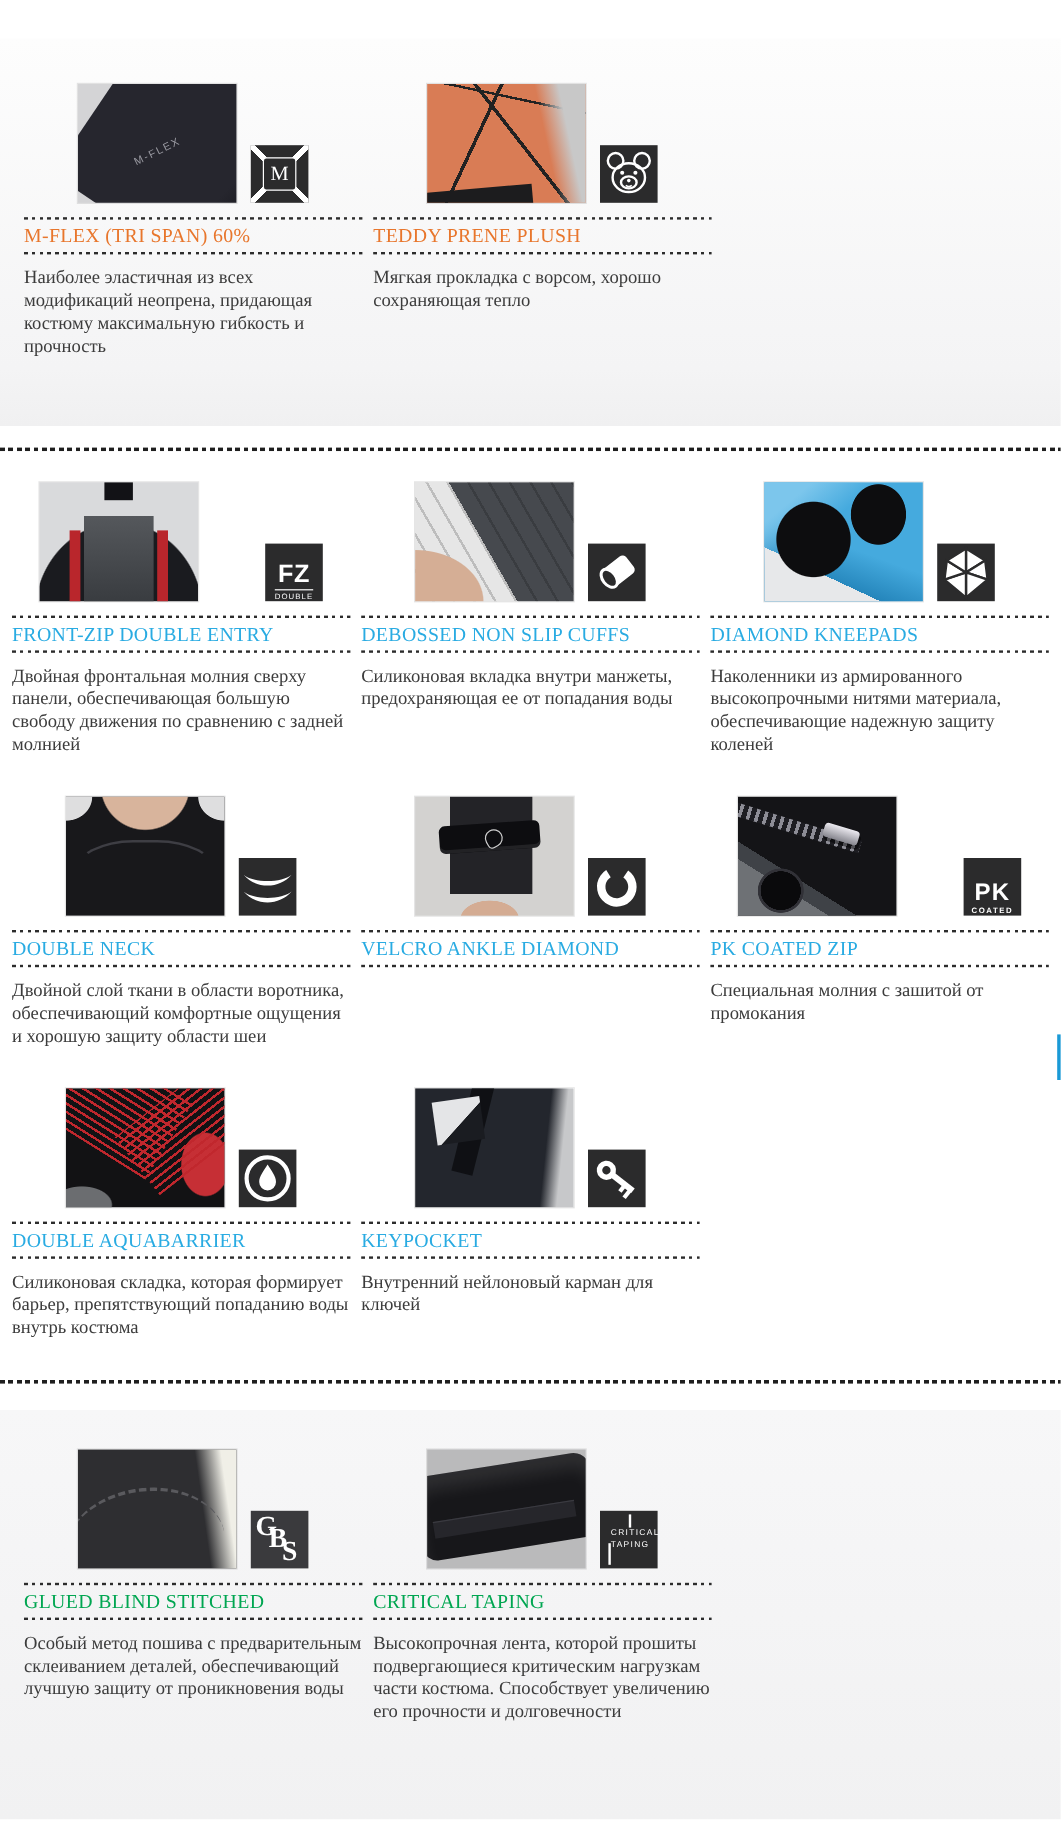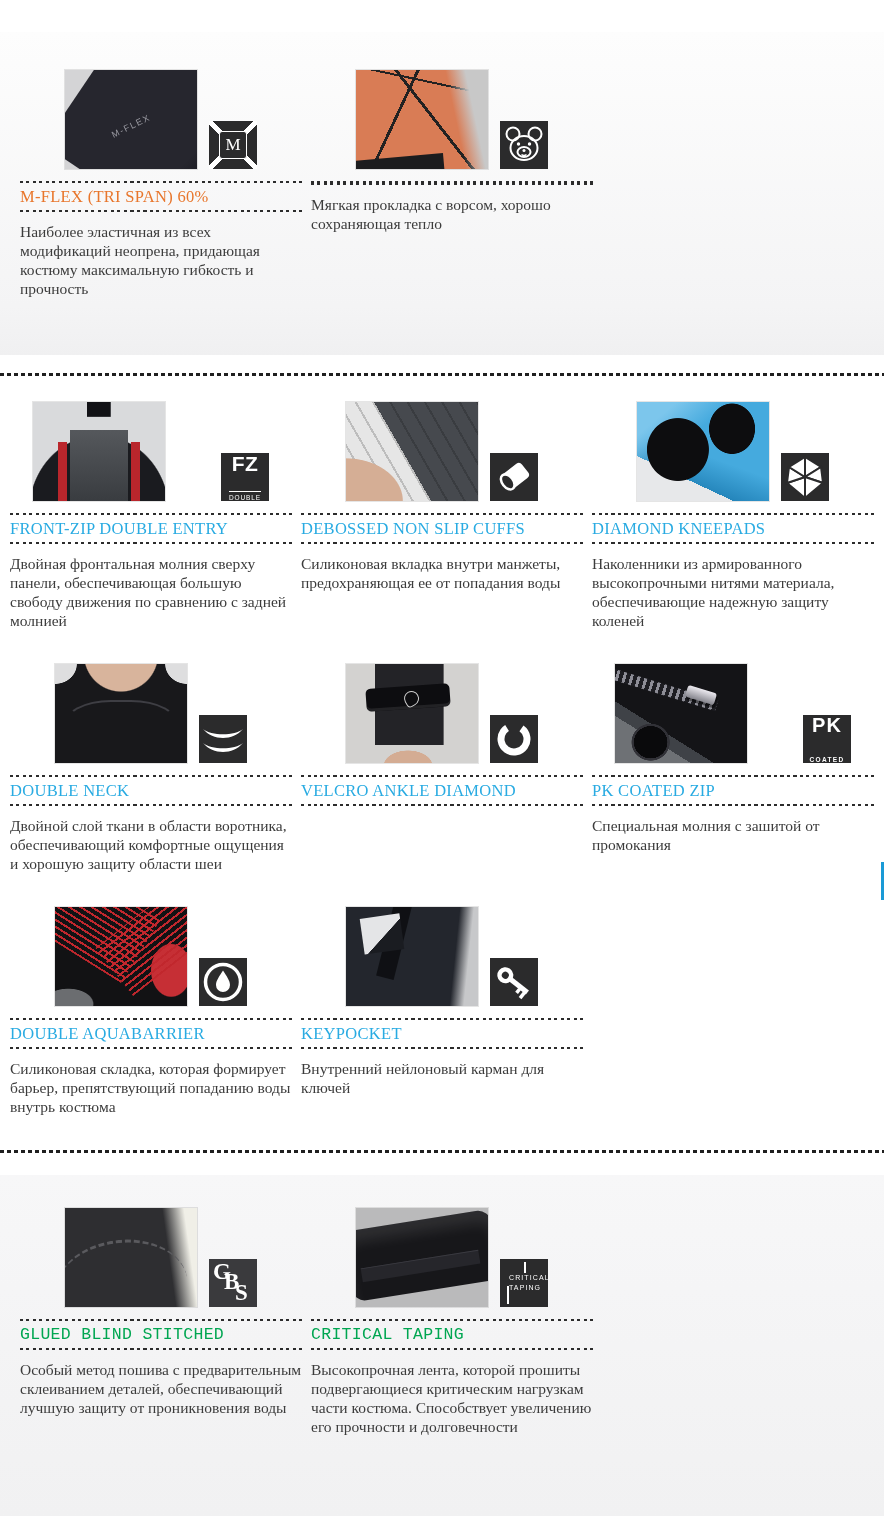--- a/index.html
+++ b/index.html
@@ -22,37 +22,37 @@
   .photo-row { display:flex; align-items:flex-end; justify-content:center; gap:12px;
                height:99px; margin-bottom:12px; }
   .photo     { width:132px; height:99px; position:relative; overflow:hidden;
                box-shadow:0 0 0 1px rgba(0,0,0,.10); background:#ddd; flex:0 0 auto; }
   .dotted    { height:2px;
                background:repeating-linear-gradient(90deg,#2c2c2c 0 3px,transparent 3px 6.5px); }
   .title     { text-align:left; font-size:16.5px; line-height:22px; padding:3px 0 2px;
                letter-spacing:.3px; }
   .t-orange  { color:#e8762c; }
   .t-blue    { color:#29abe2; }
-  .t-green   { color:#00a651;font-family:Liberation Mono, monospace; }
+  .t-green   { color:#00a651; }
   .desc      { color:#3c3c3c; font-size:15.5px; line-height:19px; padding-top:10px; }
 
   
   .badge { width:48px; height:48px; background:#2b2b2c; position:relative; flex:0 0 auto; }
   .badge svg { position:absolute; inset:0; width:100%; height:100%; }
 
   
   .icon-m::before { content:""; position:absolute; inset:0; background:
       linear-gradient(45deg, transparent calc(50% - 2.5px), #fff calc(50% - 2.5px) calc(50% + 2.5px), transparent calc(50% + 2.5px)),
       linear-gradient(-45deg, transparent calc(50% - 2.5px), #fff calc(50% - 2.5px) calc(50% + 2.5px), transparent calc(50% + 2.5px)); }
   .m-box { position:absolute; inset:10px; background:#2b2b2c; border:1.5px solid #fff;
            border-radius:3px; display:flex; align-items:center; justify-content:center;
            font-size:17px; color:#fff; }
 
   
-  .icon-fz, .icon-pk { display:flex; flex-direction:column; align-items:center; justify-content:space-between;margin-left:44px; }
+  .icon-fz, .icon-pk { display:flex; flex-direction:column; align-items:center; justify-content:flex-end;margin-left:44px; }
   .fz-top { font:bold 21px "Liberation Sans",sans-serif; color:#fff; line-height:1; letter-spacing:.5px; }
   .fz-sub { font:400 6.5px "Liberation Sans",sans-serif; color:#fff; letter-spacing:.9px;
             border-top:1px solid #fff; padding-top:2px; margin-top:2px; }
   .pk-top { font:bold 20px "Liberation Sans",sans-serif; color:#fff; line-height:1; letter-spacing:1px; }
   .pk-sub { font:bold 6.5px "Liberation Sans",sans-serif; color:#fff; letter-spacing:1.3px; margin-top:2px; }
   .icon-gbs { background:#3a3a3d; }
   .icon-gbs span { position:absolute; font-family:"Liberation Serif",serif; font-weight:bold;
                    font-size:23px; color:#fff; line-height:1; }
   .gbs-g { left:4px;  top:1px; }
   .gbs-b { left:15px; top:11px; }
@@ -191,20 +191,21 @@
             <ellipse cx="24" cy="27" rx="13.5" ry="12"></ellipse>
             <circle cx="18.5" cy="23" r="1.7" fill="#fff" stroke="none"></circle>
             <circle cx="29.5" cy="23" r="1.7" fill="#fff" stroke="none"></circle>
             <ellipse cx="24" cy="31" rx="6.5" ry="5"></ellipse>
             <circle cx="24" cy="29.5" r="1.5" fill="#fff" stroke="none"></circle>
             <path d="M21.5 33.5 q2.5 2 5 0" stroke-width="1.5"></path>
           </svg>
         </div>
       </div>
       <div class="dotted"></div>
+      <div class="title t-orange">TEDDY PRENE PLUSH</div>
       <div class="dotted"></div>
       <div class="desc">Мягкая прокладка с ворсом, хорошо сохраняющая тепло</div>
     </div>
 
   </div>
 </div>
 
 <div class="section-divider" id="divider-1"></div>
 
 <div class="middle">

